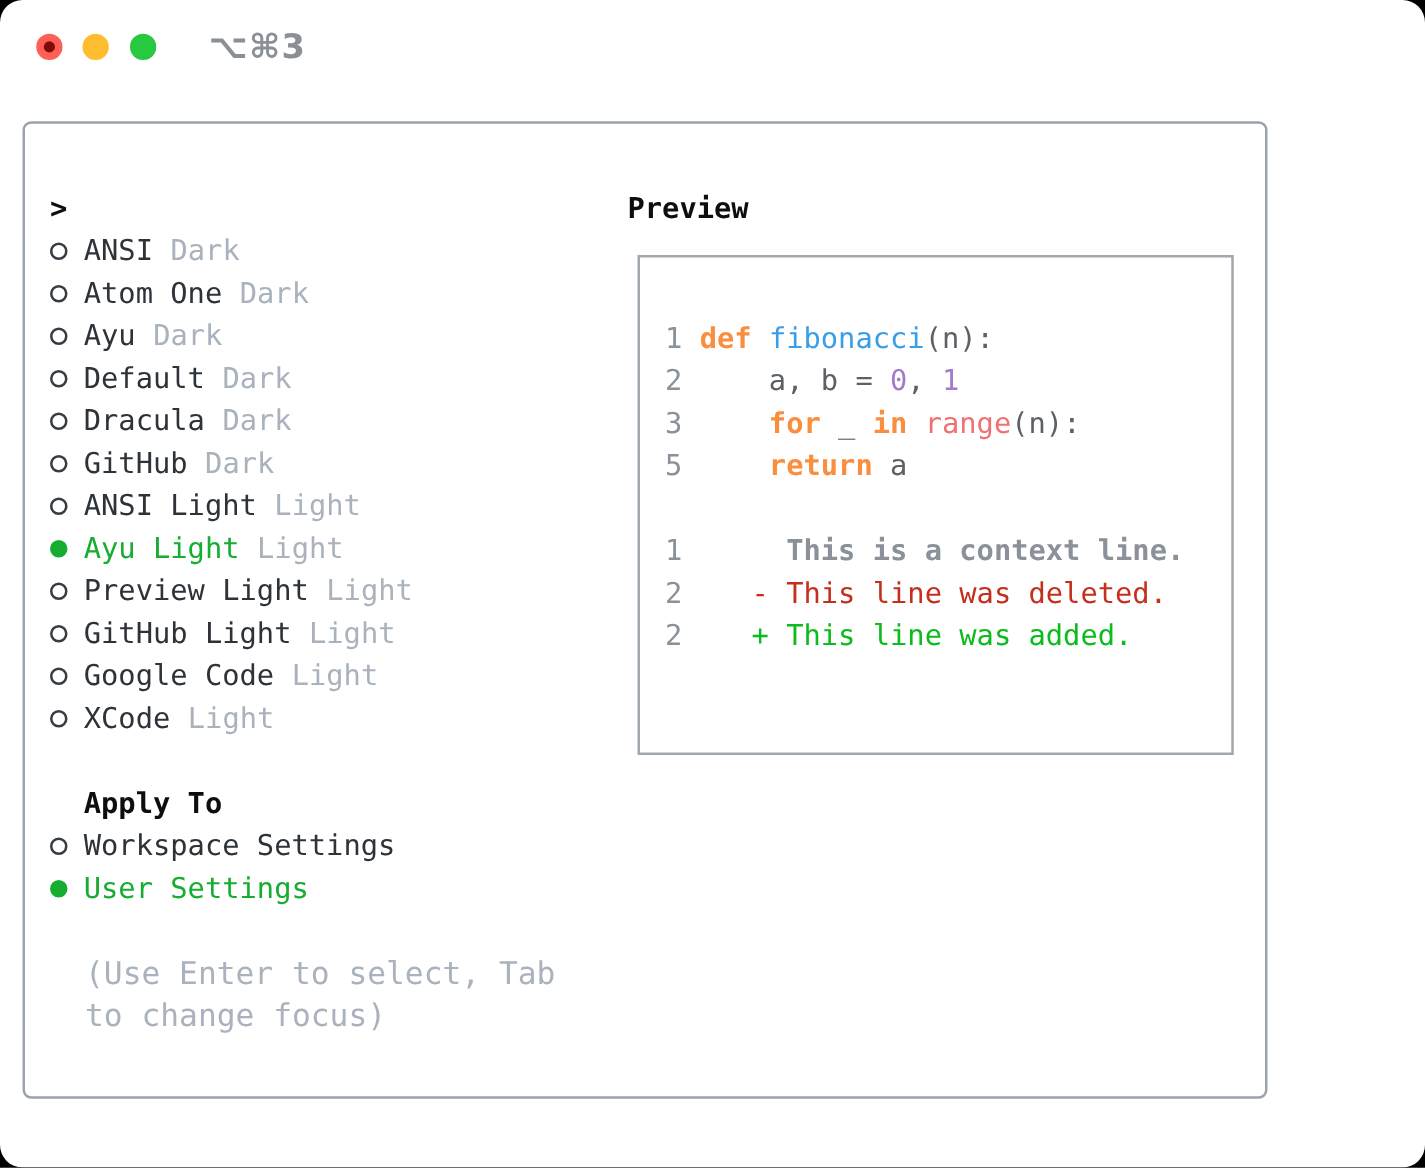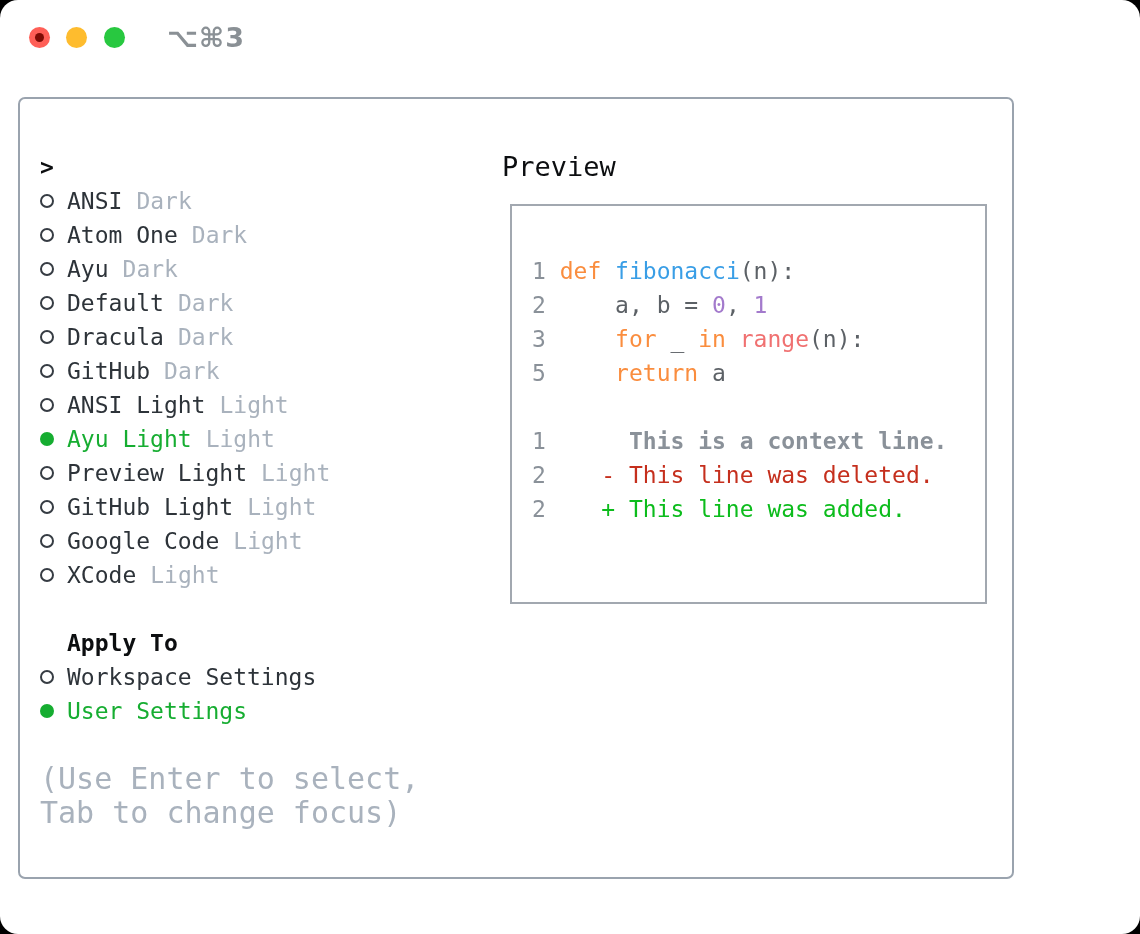--- a/index.html
+++ b/index.html
@@ -102,53 +102,54 @@
   .item-name { color: var(--text-primary, #2d3339); }
   .item-name.selected { color: var(--selected-green, #16ad31); }
   .item-tag {
     color: var(--muted, #a9b2bd);
     padding-left: 14px;
   }
   .hint {
     margin-top: 0;
     width: 420px;
     color: var(--muted, #a9b2bd);
-    font-size: 30px;
-    line-height: 34px;
+    font-size: 25px;
+    line-height: 34px;
+    margin-left: 28px;
   }
   
   .right-col {
     position: absolute;
     left: 482px; top: 51px;
     width: 505px;
   }
   .preview-header {
-    font-size: 27px;
-    line-height: 34px;
-    font-weight: normal;
+    font-size: 23px;
+    line-height: 34px;
+    font-weight: bold;
     color: var(--header-text, #0c0e10);
   }
   .preview-box {
     margin-left: 8px;
     margin-top: 20px;
     width: 477px;
     height: 400px;
     border: 2px solid var(--preview-border, #a2a8b0);
     box-sizing: border-box;
     background: #ffffff;
     padding: 48px 0 0 20px;
     overflow: hidden;
   }
   .pline {
     height: 34px;
     font-size: 23px;
     line-height: 34px;
     white-space: pre;
   }
-  .tok-keyword  { color: var(--code-keyword, #fa8d3e); }
+  .tok-keyword  { color: var(--code-keyword, #fa8d3e); font-weight: bold; }
   .tok-function { color: var(--code-function, #399ee6); }
   .tok-number   { color: var(--code-number, #a37acc); }
   .tok-builtin  { color: var(--code-builtin, #f07171); }
   .tok-plain    { color: var(--code-plain, #5c6166); }
   .tok-linenum  { color: var(--code-linenum, #8a9199); }
   .tok-context  { color: var(--diff-context, #8a9199); font-weight: bold; }
   .tok-deleted  { color: var(--diff-deleted, #c52f1d); }
   .tok-added    { color: var(--diff-added, #0cbc1c); margin-top: 20px; }
 </style>
 </head>

